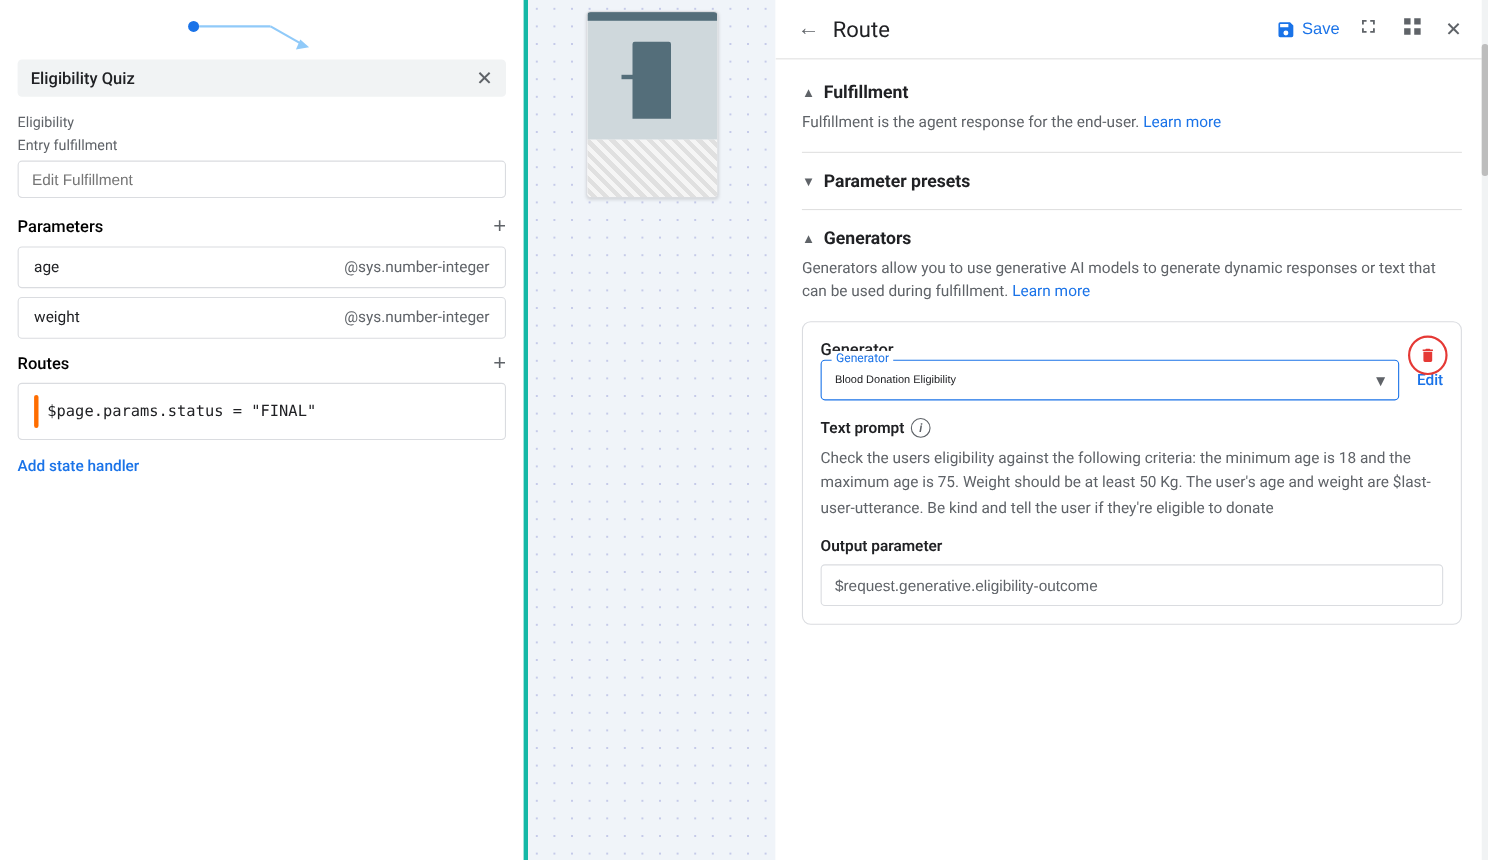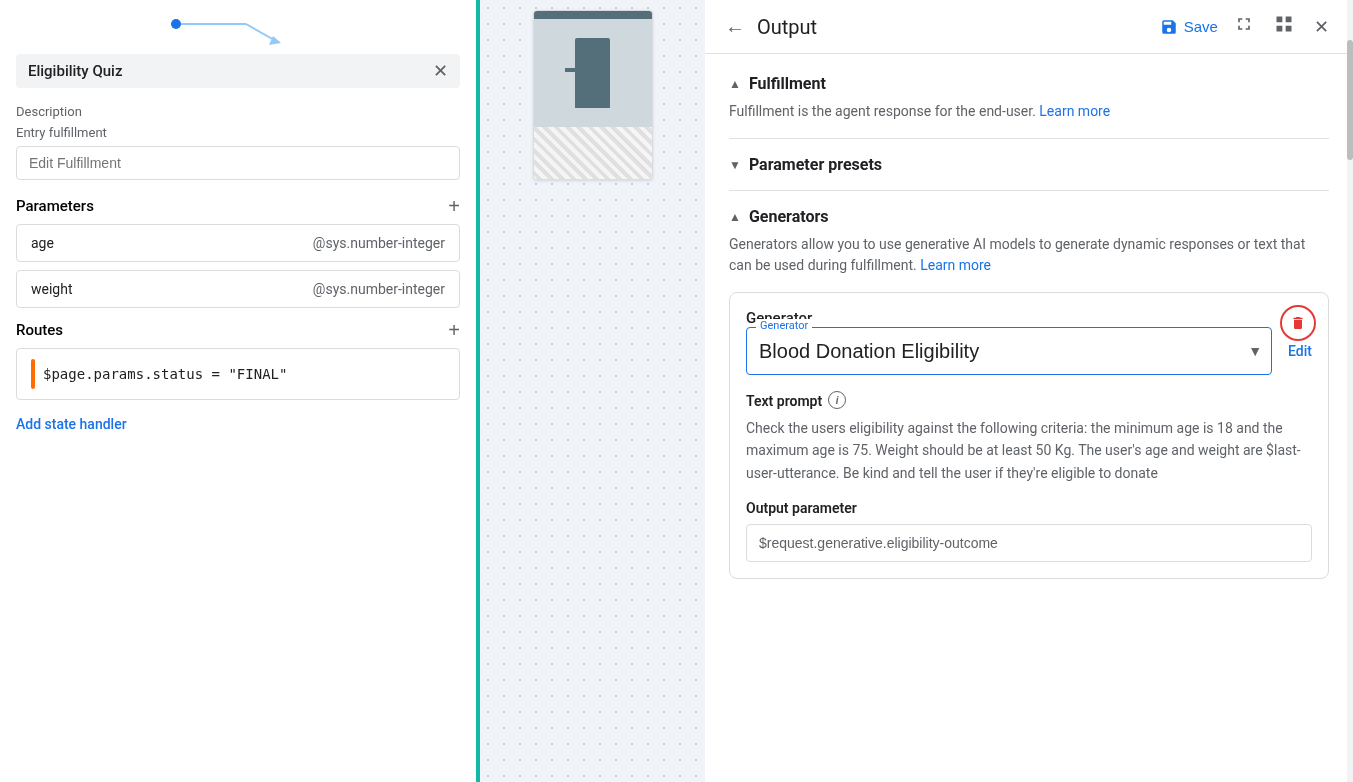--- a/index.html
+++ b/index.html
@@ -396,21 +396,21 @@
       font-size: 11px;
       color: #1a73e8;
       z-index: 1;
     }
 
     .generator-select {
       width: 100%;
       border: 1px solid #1a73e8;
       border-radius: 4px;
       padding: 12px 36px 12px 12px;
-      font-size: 20px;
+      font-size: 10px;
       color: #202124;
       appearance: none;
       background: #fff;
       cursor: pointer;
       outline: none;
     }
 
     .select-chevron {
       position: absolute;
       right: 10px;
@@ -507,21 +507,21 @@
       <line x1="80" y1="8" x2="110" y2="25" stroke="#90caf9" stroke-width="2"></line>
       <polygon points="107,20 115,27 103,29" fill="#90caf9"></polygon>
     </svg>
   </div>
 
   <div class="panel-title-bar">
     <span class="panel-title">Eligibility Quiz</span>
     <button class="close-btn">✕</button>
   </div>
 
-  <div class="section-label">Description</div>
+  <div class="section-label">Eligibility</div>
 
   <div class="section-label">Entry fulfillment</div>
   <input class="text-input" type="text" placeholder="Edit Fulfillment" style="">
 
   <div class="section-header">
     <span class="section-header-label">Parameters</span>
     <button class="add-btn">+</button>
   </div>
   <div class="param-row">
     <span class="param-name">age</span>
@@ -555,21 +555,21 @@
       </div>
     </div>
     <div class="canvas-node-footer"></div>
   </div>
 </div>
 
 <div class="right-panel">
 
   <div class="right-header">
     <button class="back-btn">←</button>
-    <span class="route-title">Output</span>
+    <span class="route-title">Route</span>
     <button class="save-btn">
       <svg width="18" height="18" viewBox="0 0 24 24" fill="none">
         <path d="M17 3H5a2 2 0 0 0-2 2v14a2 2 0 0 0 2 2h14a2 2 0 0 0 2-2V7l-4-4zm-5 16a3 3 0 1 1 0-6 3 3 0 0 1 0 6zm3-10H5V5h10v4z" fill="#1a73e8"></path>
       </svg>
       <span>Save</span>
     </button>
     <div class="header-icons">
       <button class="icon-btn">
         <svg width="20" height="20" viewBox="0 0 24 24" fill="currentColor">
           <path d="M7 14H5v5h5v-2H7v-3zm-2-4h2V7h3V5H5v5zm12 7h-3v2h5v-5h-2v3zM14 5v2h3v3h2V5h-5z"></path>

